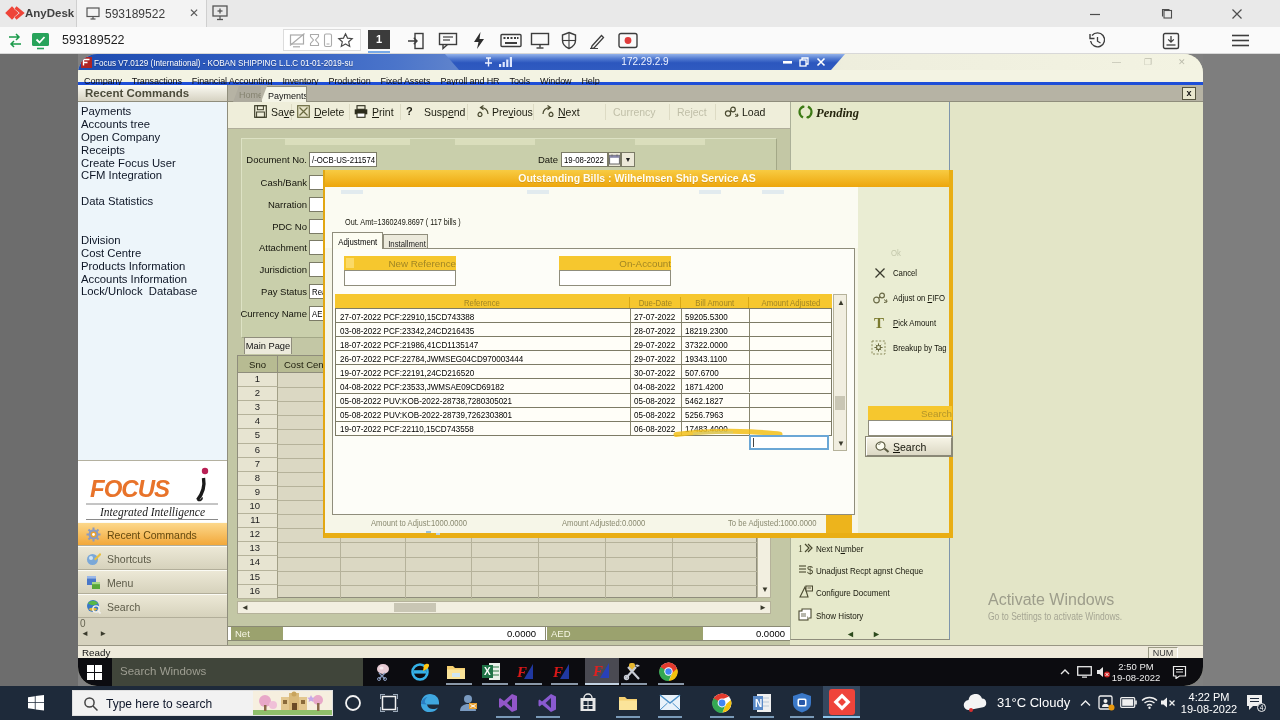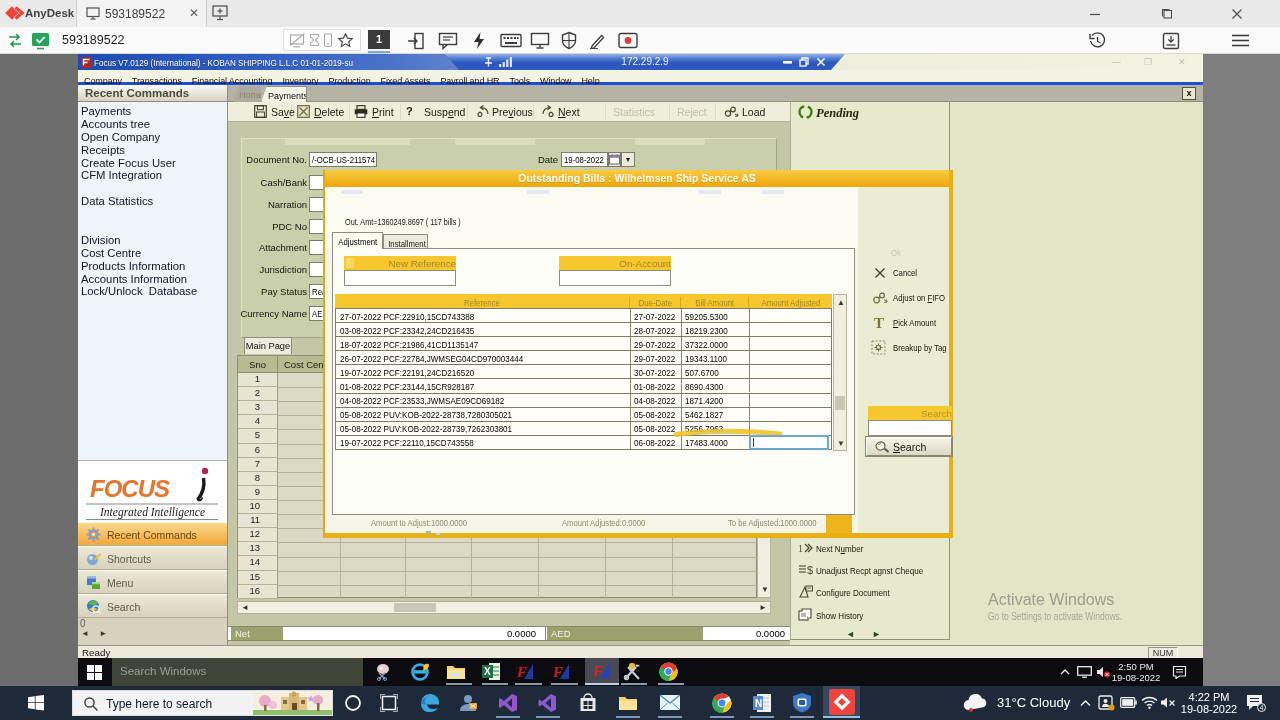--- a/index.html
+++ b/index.html
@@ -19,21 +19,21 @@
   #ad-newtab{left:212px;top:5px;}
   .winbtn{top:7px;width:14px;height:14px;}
   
   #ad-toolbar{left:0;top:27px;width:1280px;height:27px;background:#fafafa;border-bottom:1px solid #d8d8d8;box-sizing:border-box;}
   #ad-address{left:62px;top:6px;font-size:12.5px;color:#1d1d1d;}
   #ad-status-group{left:283px;top:2px;width:78px;height:22px;background:#fff;border:1px solid #dcdcdc;box-sizing:border-box;}
   #ad-mon1{left:368px;top:3px;width:22px;height:19px;background:#3b3b3b;color:#fff;font-size:11px;font-weight:bold;text-align:center;line-height:19px;}
   #ad-mon1-line{left:368px;top:24px;width:22px;height:2px;background:#76a9e8;}
   
   #remote-area{left:0;top:54px;width:1280px;height:632px;background:linear-gradient(90deg,#6d6d6d 0,#6d6d6d 78px,#808080 78px,#808080 1203px,#7e7e7e 1203px);}
-  #remote-screen{left:78px;top:0;width:1125px;height:632px;background:#e3e5c7;overflow:hidden;}
+  #remote-screen{left:78px;top:0;width:1125px;height:632px;background:#e3e5c7;overflow:hidden;border-radius:19px;}
   
   #f-titlebar{left:0;top:0;width:1125px;height:16px;background:linear-gradient(90deg,#1e4cb0 0%,#2f5cc0 15%,#4a74ca 28%,#7e99cf 42%,#c9cec0 56%,#eeeedd 68%,#f3f3e2 100%);}
   #f-title-text{left:16px;top:2.5px;font-size:9.5px;color:#fff;text-shadow:0 1px 1px rgba(0,0,0,.3);white-space:nowrap;transform:scaleX(.85);transform-origin:0 0;}
   .ghostbtn{top:4px;color:#bcbcac;font-size:9px;line-height:9px;}
   
   #rdp-bar{left:367px;top:0;width:400px;height:16px;background:linear-gradient(180deg,#93b2ea 0%,#5079d0 30%,#2c57be 55%,#2f5ac0 100%);clip-path:polygon(0 0,400px 0,386px 16px,14px 16px);}
   #rdp-ip{left:0;right:0;top:2px;text-align:center;font-size:10px;color:#eef2ff;}
   
   #f-menubar{left:0;top:16px;width:1125px;height:15px;background:#f3f3e3;border-bottom:3px solid #1d4ed8;box-sizing:border-box;padding-left:1px;}
   #f-menubar span{display:inline-block;font-size:9px;color:#111;padding:3px 5px 0 5px;letter-spacing:-0.1px;}
@@ -54,21 +54,21 @@
   .navbtn{position:relative;width:149px;height:24px;background:linear-gradient(180deg,#ece8d6,#d6d2bc);border-bottom:1px solid #b2ae9a;border-top:1px solid #fbfbf5;box-sizing:border-box;}
   .navbtn.active{background:linear-gradient(180deg,#fcd88c,#f2a83a);}
   .navbtn .nlbl{position:absolute;left:29px;top:5.5px;font-size:10.5px;color:#5c5a48;}
   .navbtn.active .nlbl{color:#64490f;}
   .navbtn .nicon{position:absolute;left:8px;top:4px;}
   #f-left-bottom{left:0;top:516px;width:149px;height:27px;background:#d6d2be;}
   #f-left-bottom .zero{position:absolute;left:2px;top:0px;font-size:10px;color:#666452;}
   #f-left-bottom .arr{position:absolute;left:3px;top:11px;font-size:8px;color:#3a3a2c;letter-spacing:4px;}
   
   #f-main{left:150px;top:48px;width:562px;height:543px;background:#c3c7a5;}
-  #f-toolbar{left:0;top:0;width:562px;height:20px;background:#efeeda;border-bottom:1px solid #b0ae9a;box-sizing:border-box;}
+  #f-toolbar{left:0;top:0;width:562px;height:27px;background:#efeeda;border-bottom:1px solid #b0ae9a;box-sizing:border-box;}
   .tbtn{position:absolute;top:3px;height:14px;}
   .tsep{position:absolute;top:2px;height:16px;width:1px;background:#dddbc4;}
   .tbtn .ticon{position:absolute;left:0;top:0;}
   .tbtn .tlbl{position:absolute;left:0;top:1px;font-size:10.5px;color:#1c1c10;white-space:nowrap;}
   .tbtn.disabled .tlbl{color:#c0bfa8;}
   
   #f-form{left:13px;top:36px;width:536px;height:200px;background:#c9cfab;border:1px solid #dde2c4;border-right-color:#a3a887;border-bottom-color:#a3a887;box-sizing:border-box;}
   .flabel{position:absolute;font-size:9.5px;color:#14140c;text-align:right;white-space:nowrap;}
   .fbox{position:absolute;background:#fff;border:1px solid #7b7b66;box-sizing:border-box;font-size:9.5px;color:#000;padding:1px 2px 0 2px;white-space:nowrap;overflow:hidden;}
   .fbox .vx{transform:scaleX(.82);}
@@ -528,21 +528,21 @@
       </div>
       <div class="tbtn" style="left:313px;width:48px">
         <span class="ticon">
               <svg width="15" height="12" viewBox="0 0 15 12">
                 <path d="M2 9 c0-4 3-6.5 7-6.5 M6.5 0.6 L9.5 2.6 l-3 2.2 M8 9.5 a2 2 0 0 0 4 0 c0-1.6-2-2.4-2-2.4 s-2 .8-2 2.4z" fill="none" stroke="#4a4a30" stroke-width="1.2"></path>
               </svg>
             </span>
         <span class="tlbl" style="left:17px"><span></span><u class="mn">N</u><span>ext</span></span>
       </div>
       <div class="tbtn disabled" style="left:385px;width:50px">
-        <span class="tlbl"><span>Statistics</span></span>
+        <span class="tlbl"><span>Currency</span></span>
       </div>
       <div class="tbtn disabled" style="left:449px;width:40px">
         <span class="tlbl"><span>Reject</span></span>
       </div>
       <div class="tbtn" style="left:496px;width:46px">
         <span class="ticon">
               <svg width="15" height="13" viewBox="0 0 15 13">
                 <circle cx="4" cy="8.5" r="2.6" fill="none" stroke="#4a4a30" stroke-width="1.2"></circle>
                 <circle cx="9" cy="4.5" r="2.3" fill="none" stroke="#4a4a30" stroke-width="1.2"></circle>
                 <path d="M5.8 6.8 L7.2 5.6" stroke="#4a4a30" stroke-width="1.2"></path>
@@ -891,26 +891,20 @@
               <span class="c4"></span>
             </div>
 
             <div class="brow">
               <span class="c1"><span class="vx">19-07-2022 PCF:22191,24CD216520</span></span>
               <span class="c2"><span class="vx">30-07-2022</span></span>
               <span class="c3"><span class="vx">507.6700</span></span>
               <span class="c4"></span>
             </div>
 
-            <div class="brow">
-              <span class="c1"><span class="vx">01-08-2022 PCF:23144,15CR928187</span></span>
-              <span class="c2"><span class="vx">01-08-2022</span></span>
-              <span class="c3"><span class="vx">8690.4300</span></span>
-              <span class="c4"></span>
-            </div>
 
             <div class="brow">
               <span class="c1"><span class="vx">04-08-2022 PCF:23533,JWMSAE09CD69182</span></span>
               <span class="c2"><span class="vx">04-08-2022</span></span>
               <span class="c3"><span class="vx">1871.4200</span></span>
               <span class="c4"></span>
             </div>
 
             <div class="brow">
               <span class="c1"><span class="vx">05-08-2022 PUV:KOB-2022-28738,7280305021</span></span>

